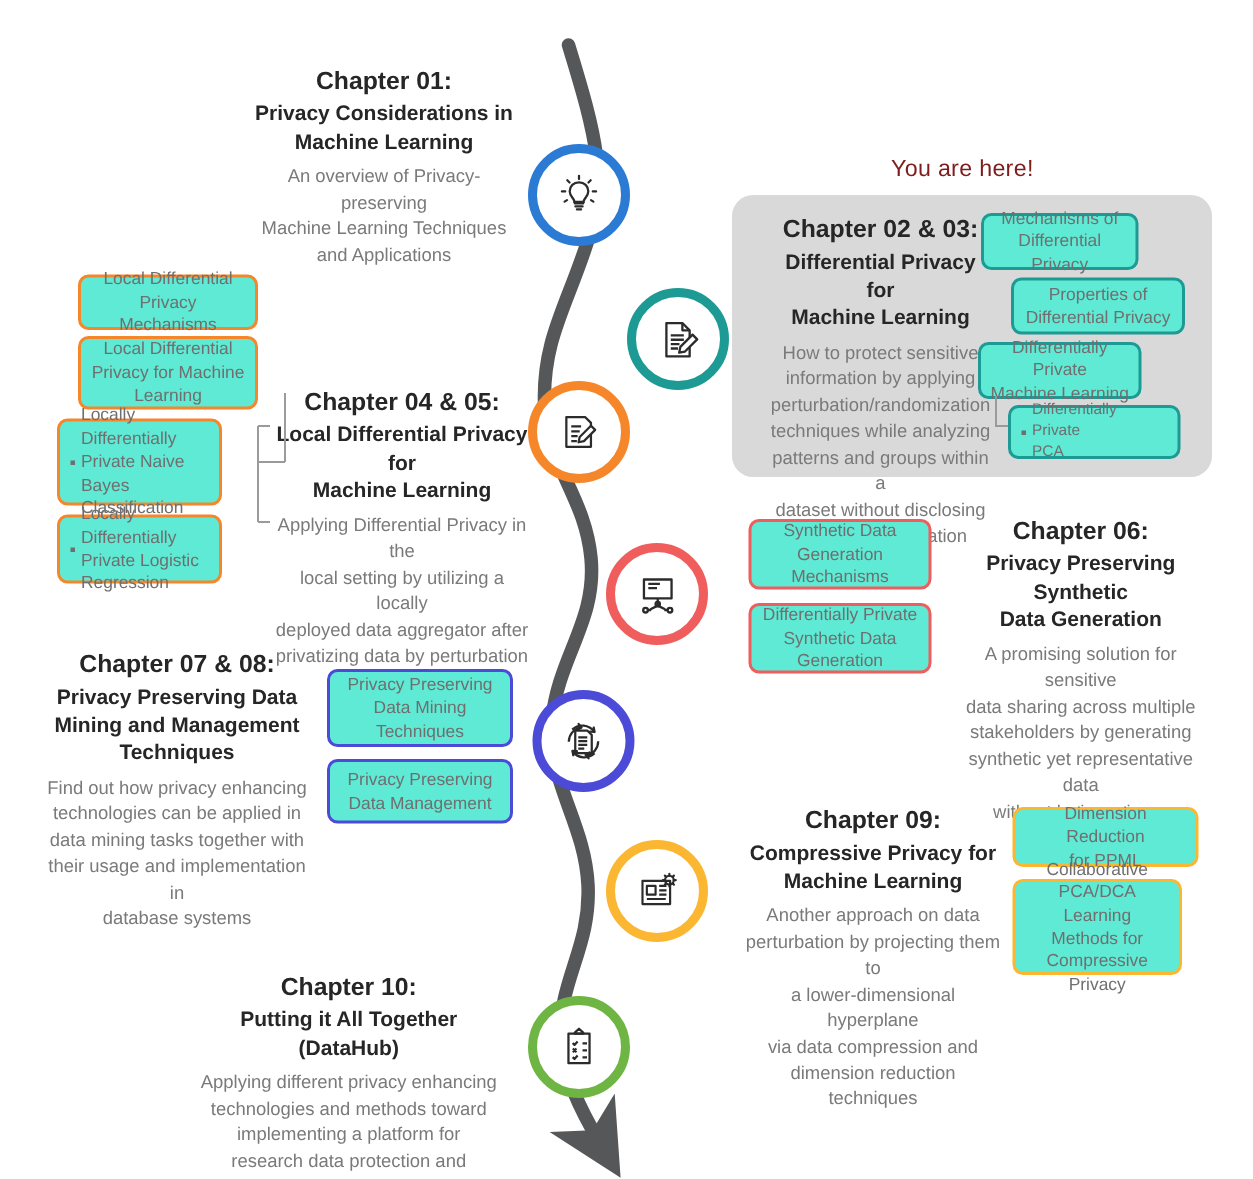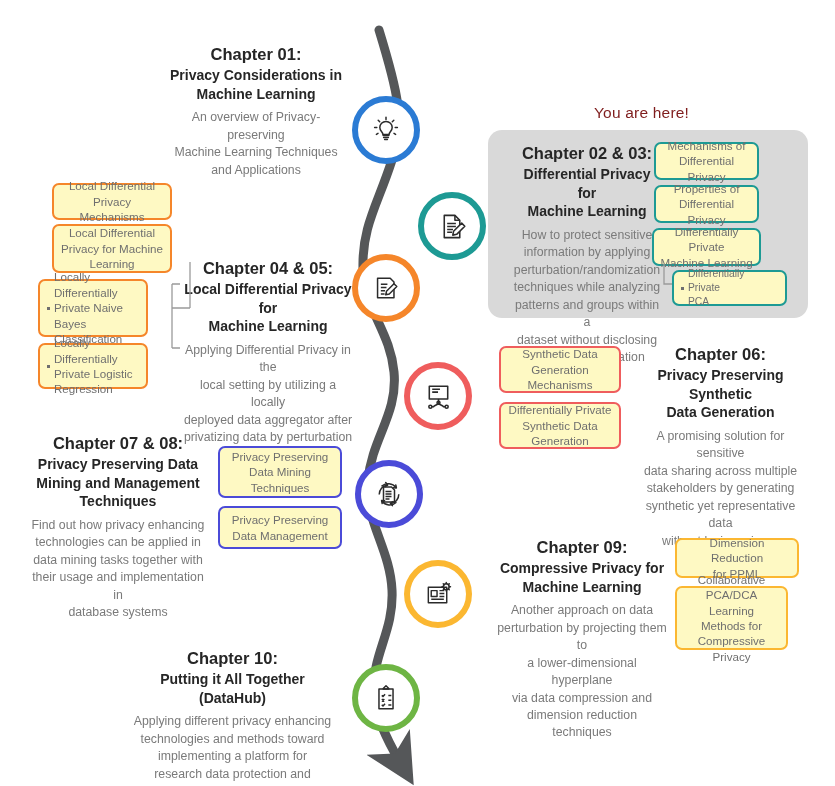--- a/index.html
+++ b/index.html
@@ -66,21 +66,21 @@
     margin: 6px 0 0 0;
   }
   .ta-center { text-align: center; }
 
   
   .topic {
     position: absolute;
     box-sizing: border-box;
     border: 2px solid #000;
     border-radius: 7px;
-    background: #fef9c3;
+    background: #5eead4;
     color: #6f6f6f;
     font-size: 11.6px;
     line-height: 1.33;
     display: flex;
     align-items: center;
     justify-content: center;
     text-align: center;
     padding: 3px 6px;
   }
   .topic.bulleted {
@@ -180,21 +180,21 @@
         <path d="M10.5 13h9M10.5 16h9M10.5 19h6M10.5 22h5"></path>
         <path d="M25.5 12.5l3.2 3.2-8.4 8.4-4 .8.8-4z" fill="#fff"></path>
       </g>
     </svg>
   </div>
 
   <div class="topic" style="left:654px; top:142px; width:105px; height:38px; border-color:#1d9a94;">
     <span class="txt" style="white-space:pre-line;">Mechanisms of
 Differential Privacy</span>
   </div>
-  <div class="topic" style="left:654px; top:185px; width:105px; height:38px; border-color:#1d9a94;">
+  <div class="topic" style="left:674px; top:185px; width:116px; height:38px; border-color:#1d9a94;">
     <span class="txt" style="white-space:pre-line;">Properties of
 Differential Privacy</span>
   </div>
   <div class="topic" style="left:652px; top:228px; width:109px; height:38px; border-color:#1d9a94;">
     <span class="txt" style="white-space:pre-line;">Differentially Private
 Machine Learning</span>
   </div>
   <svg class="connector" style="left:660px; top:264px; width:36px; height:28px;" viewBox="0 0 36 28">
     <path d="M4,0 L4,20 L34,20" fill="none" stroke="#9a9a9a" stroke-width="1.3"></path>
   </svg>

